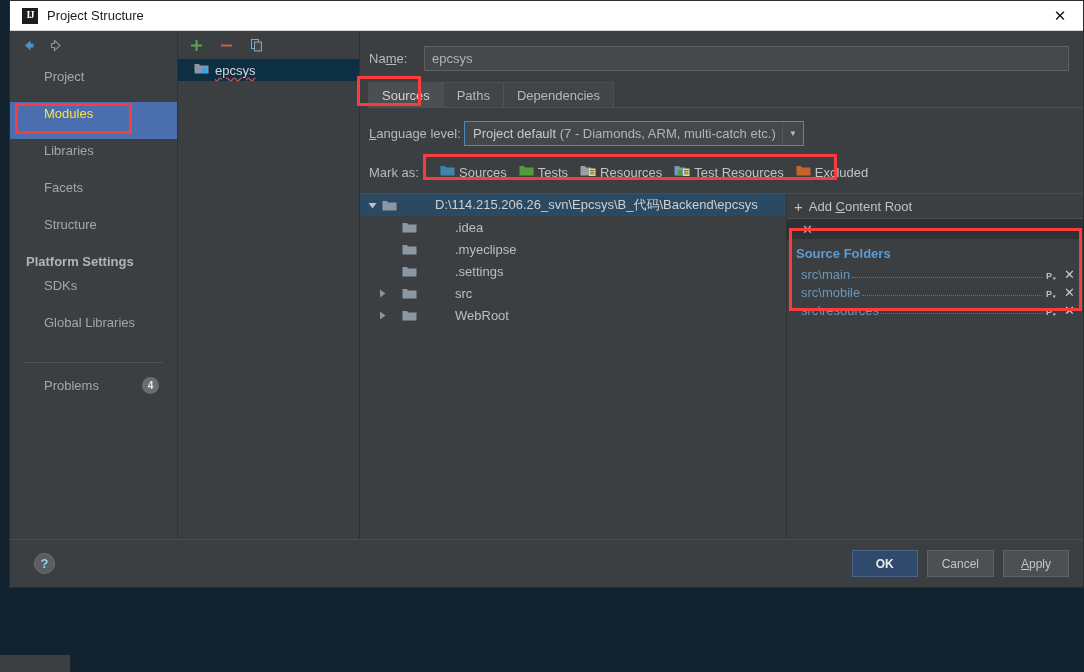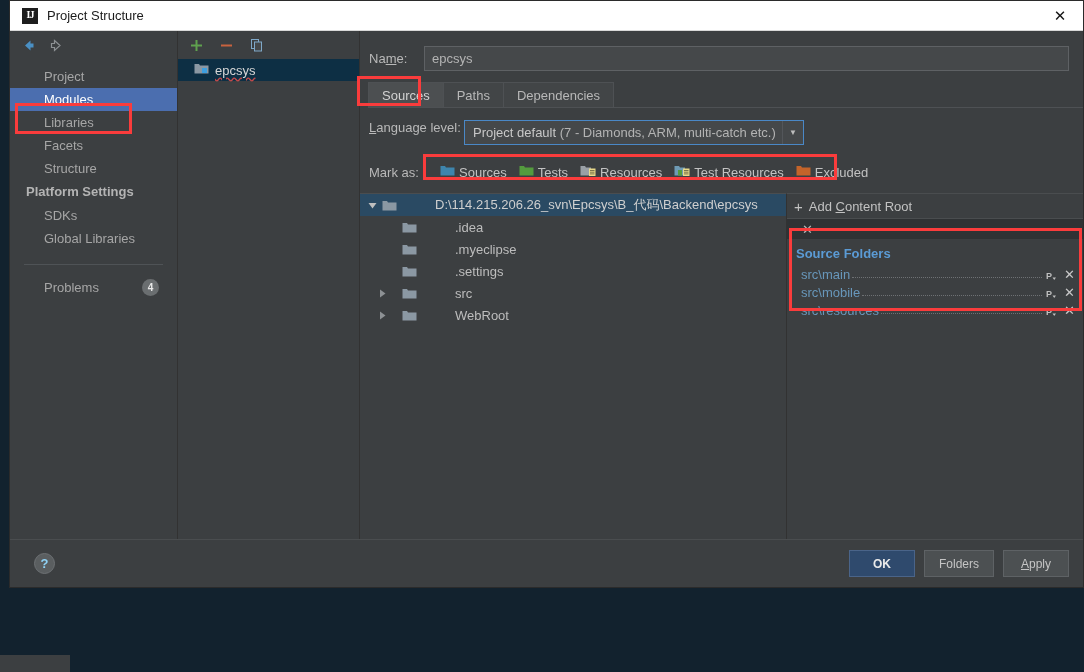--- a/index.html
+++ b/index.html
@@ -59,24 +59,24 @@
     position: relative;
   }
   .nav-arrows { height: 28px; display: flex; align-items: center; padding-left: 10px; gap: 11px; }
   .arrow { width: 17px; height: 17px; display: block; cursor: pointer; }
   .nav-list { padding-top: 6px; position: relative; }
   .nav-group {
     font-size: 13px; font-weight: bold; color: #b4b4b4;
     padding: 3px 0 3px 16px; line-height: 18px;
   }
   .nav-item {
-    font-size: 13px; color: #a6a6a6; padding: 3px 0 3px 34px;
+    font-size: 13px; color: #a6a6a6; padding: 3px 0 17px 34px;
     line-height: 17px; cursor: pointer; position: relative;
   }
-  .nav-item.selected { background: #4b6eaf; color: #ffffff; }
+  .nav-item.selected { background: #4b6eaf; color: #fde047; }
   .nav-sep { height: 1px; background: #4f5356; margin: 14px 14px 0 14px; }
   .nav-problems {
     display: flex; align-items: center; padding: 14px 0 0 34px;
     font-size: 13px; color: #a6a6a6; cursor: pointer;
   }
   .nav-problems .lbl { flex: 1 1 auto; }
   .badge {
     width: 17px; height: 17px; border-radius: 50%; background: #6a6e70;
     color: #e9e9e9; font-size: 10px; font-weight: bold;
     display: flex; align-items: center; justify-content: center;
@@ -116,21 +116,21 @@
   .tabs { display: flex; margin: 11px 0 0 8px; position: relative; height: 26px; }
   .tab {
     height: 26px; padding: 0 13px; display: flex; align-items: center;
     font-size: 13px; color: #b8b8b8; cursor: pointer;
     border: 1px solid #4e5154; border-bottom: none; background: #424547;
     margin-right: -1px;
   }
   .tab.active { background: #4c4f51; color: #d2d2d2; }
   .tabs-underline { position: absolute; left: 0; right: 0; bottom: 0; height: 1px; background: #4e5154; }
 
-  .lang-row { display: flex; height: 26px; margin: 12px 0 0 6px; }
+  .lang-row { display: flex; align-items: center; height: 26px; margin: 12px 0 0 6px; }
   .lang-lbl { font-size: 13px; color: #b9b9b9; width: 98px; padding-left: 3px; }
   .combo {
     height: 25px; display: flex; align-items: center;
     background: #45484a; border: 1px solid #4a88c7; width: 340px;
     cursor: pointer;
   }
   .combo .ctext {
     flex: 1 1 auto; font-size: 13px; color: #b4b4b4; padding-left: 8px;
     white-space: nowrap; overflow: hidden;
   }
@@ -521,21 +521,21 @@
           </div>
 
         </div>
       </div>
     </div>
 
     <div class="bottom">
       <div class="help-btn">?</div>
       <div class="btn-spacer"></div>
       <div class="dlg-btn primary">OK</div>
-      <div class="dlg-btn">Folders</div>
+      <div class="dlg-btn">Cancel</div>
       <div class="dlg-btn">
           <span><u>A</u>pply</span>
         </div>
     </div>
 
   </div>
 
   <div class="hl" style="left:15px; top:103px; width:117px; height:31px;"></div>
   <div class="hl" style="left:357px; top:76px; width:64px; height:30px;"></div>
   <div class="hl" style="left:423px; top:154px; width:414px; height:26px;"></div>

